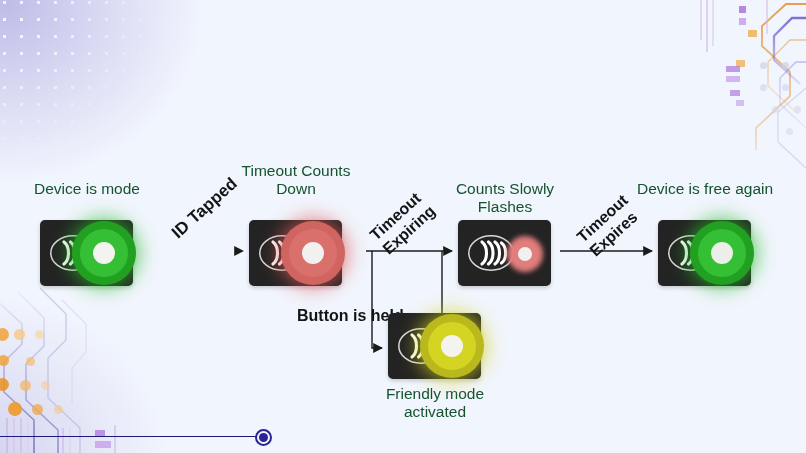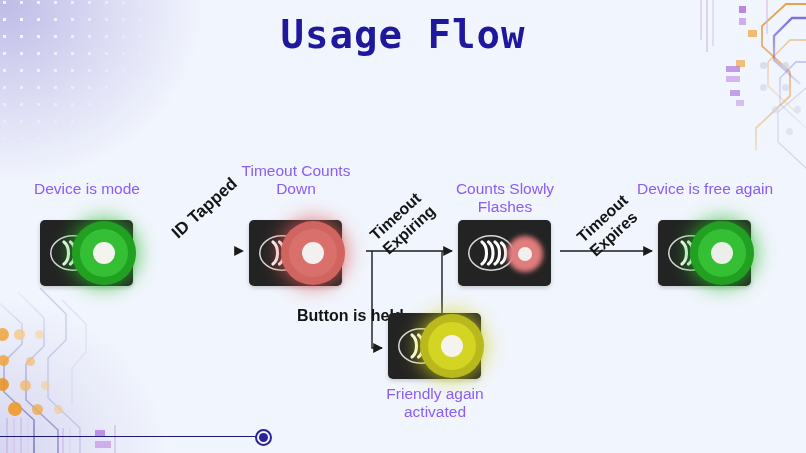--- a/index.html
+++ b/index.html
@@ -36,21 +36,21 @@
   .title{
     position:absolute;left:0;top:12px;width:806px;text-align:center;
     font-family:"DejaVu Sans Mono","Liberation Mono",monospace;
     font-size:39px;font-weight:700;color:#1e189c;letter-spacing:1px;
   }
 
   
   .node{position:absolute;}
   .node-caption{
     position:absolute;width:150px;left:-28px;text-align:center;
-    font-size:15.5px;line-height:17.5px;color:#8b5cf6;font-weight:400;
+    font-size:15.5px;line-height:17.5px;color:#14532d;font-weight:400;
   }
   .device{
     position:absolute;width:93px;height:66px;border-radius:5px;
     background:#232323;
     box-shadow:0 2px 4px rgba(0,0,0,.18);
     overflow:visible;
   }
   .nfc{position:absolute;left:9px;top:14px;width:48px;height:38px;}
   .led-wrap{position:absolute;right:-12px;top:-8px;width:82px;height:82px;}
   .led-glow{position:absolute;left:0;top:0;width:82px;height:82px;border-radius:50%;filter:blur(9px);opacity:.82;}
@@ -159,21 +159,20 @@
     <div class="pbar" style="left:13px;top:418px;width:1.6px;height:35px;background:#d7c2ef;opacity:.65;"></div>
     <div class="pbar" style="left:20px;top:418px;width:1.6px;height:35px;background:#cdb5ec;opacity:.6;"></div>
     <div class="pbar" style="left:27px;top:418px;width:1.6px;height:35px;background:#ddcbf2;opacity:.5;"></div>
     <div class="pbar" style="left:62px;top:428px;width:1.6px;height:25px;background:#cdb5ec;opacity:.6;"></div>
     <div class="pbar" style="left:69px;top:428px;width:1.6px;height:25px;background:#ddcbf2;opacity:.5;"></div>
     <div class="pbar" style="left:95px;top:430px;width:10px;height:6px;background:#b07ce0;opacity:.8;"></div>
     <div class="pbar" style="left:95px;top:441px;width:16px;height:7px;background:#c79ae8;opacity:.75;"></div>
     <div class="pbar" style="left:114px;top:425px;width:1.6px;height:28px;background:#cdb5ec;opacity:.55;"></div>
   </div>
 
-  <div class="title">Usage Flow</div>
 
   <svg class="wires" viewBox="0 0 806 453">
     <defs>
       <marker id="ah" viewBox="0 0 10 10" refX="9" refY="5" markerWidth="7" markerHeight="7" orient="auto-start-reverse">
         <path d="M0 0 L10 5 L0 10 z" fill="#1b1b1b"></path>
       </marker>
       <linearGradient id="gfade" x1="0" y1="0" x2="1" y2="0">
         <stop offset="0%" stop-color="#8d8d8d"></stop>
         <stop offset="100%" stop-color="#1b1b1b"></stop>
       </linearGradient>
@@ -275,21 +274,21 @@
         <div class="led-glow" style="background:radial-gradient(circle,#3ed33e 0%,#2bbd2b 42%,rgba(45,200,45,0) 72%);"></div>
         <div class="led-ring" style="left:9px;top:9px;width:64px;height:64px;background:#21a021;"></div>
         <div class="led-ring" style="left:17px;top:17px;width:48px;height:48px;background:#35bf35;"></div>
         <div class="led-core" style="left:30px;top:30px;width:22px;height:22px;background:#eceee9;"></div>
       </div>
     </div>
   </div>
 
   <div class="node" style="left:388px;top:313px;">
     <div class="node-caption" style="top:72px;">Friendly
-again
+mode
 activated</div>
     <div class="device">
       <svg class="nfc" viewBox="0 0 48 38">
         <ellipse cx="24" cy="19" rx="22.2" ry="17.2" fill="none" stroke="#d8d8d8" stroke-width="1.5"></ellipse>
         <path d="M15 8 C21 12.5 21 25.5 15 30" stroke="#ffffff" stroke-width="3.1" fill="none" stroke-linecap="round"></path>
         <path d="M21.5 8 C27.5 12.5 27.5 25.5 21.5 30" stroke="#ffffff" stroke-width="3.1" fill="none" stroke-linecap="round"></path>
         <path d="M28 8 C34 12.5 34 25.5 28 30" stroke="#ffffff" stroke-width="3.1" fill="none" stroke-linecap="round"></path>
         <path d="M34.5 9 C40 13 40 25 34.5 29" stroke="#ffffff" stroke-width="3.1" fill="none" stroke-linecap="round"></path>
       </svg>
       <div class="led-wrap">

